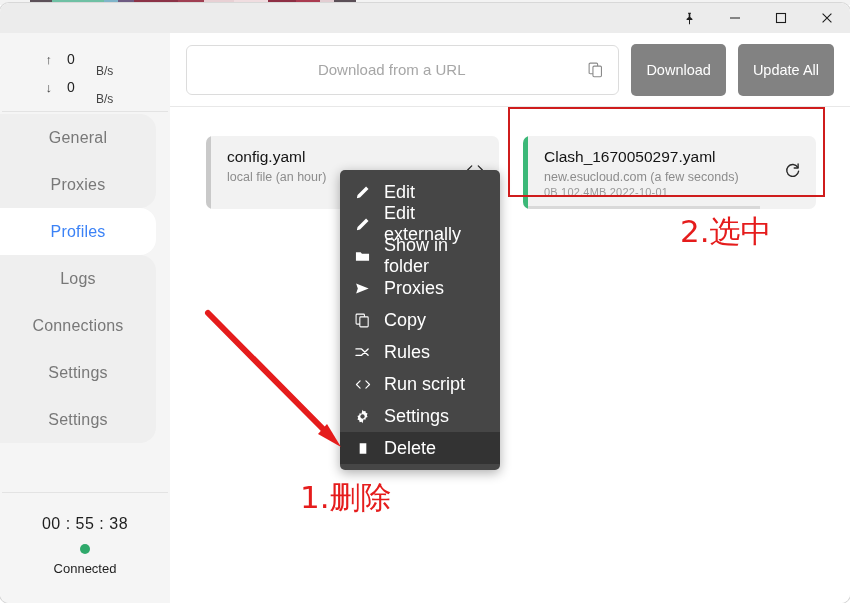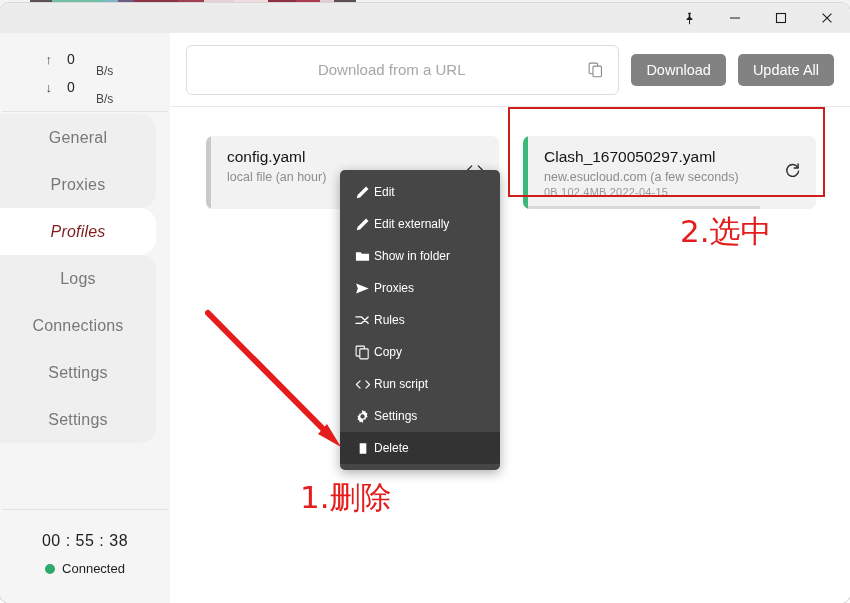--- a/index.html
+++ b/index.html
@@ -35,41 +35,41 @@
   .speed-row { display: flex; align-items: center; height: 28px; color: #3a3a3a; font-size: 13px; }
   .speed-arrow { width: 52px; text-align: right; font-size: 13px; color: #444; }
   .speed-val { width: 38px; text-align: center; font-size: 14px; color: #222; }
   .speed-unit { width: 40px; text-align: left; font-size: 12px; color: #444; padding-left: 6px; margin-top: 24px; }
   .hr { height: 1px; background: #e3e3e3; margin: 0 2px; }
 
   #nav { padding-top: 2px; }
   .nav-group { background: #efefef; border-radius: 0 16px 16px 0; margin-right: 14px; }
   .nav-item { height: 47px; display: flex; align-items: center; justify-content: center;
     font-size: 16px; color: #787878; letter-spacing: .2px; cursor: default; }
-  .nav-item.active { background: #ffffff; color: #7f1d1d; font-weight: 400;
-    border-radius: 0 16px 16px 0; margin-right: 14px; font-style: italic; }
+  .nav-item.active { background: #ffffff; color: #3b82f6; font-weight: 400;
+    border-radius: 0 16px 16px 0; margin-right: 14px; }
 
   #status-block { position: absolute; left: 0; bottom: 0; width: 170px; padding-bottom: 27px; }
   #status-sep { height: 1px; background: #e3e3e3; margin: 0 2px 22px 2px; }
   #timer { text-align: center; font-size: 16px; color: #1e1e1e; letter-spacing: .5px; }
   #conn { display: flex; align-items: center; justify-content: center; gap: 7px;
-    margin-top: 11px; font-size: 13px; color: #1e1e1e; }
+    margin-top: 11px; font-size: 13px; color: #1e1e1e; flex-direction: column; }
   #conn .dot { width: 10px; height: 10px; border-radius: 50%; background: #2fa96b; display: block; }
 
   
   #main { position: absolute; left: 170px; top: 30px; width: 680px; height: 570px; background: #fff; }
   #toolbar { position: absolute; left: 0; top: 0; width: 680px; height: 73px;
     display: flex; align-items: center; padding: 0 16px; gap: 12px; }
   #url-field { position: relative; flex: 1; height: 50px; border: 1px solid #dcdcdc;
     border-radius: 6px; background: #fff; display: flex; align-items: center; padding: 0 12px; }
   #url-input { border: 0; outline: 0; flex: 1; font-size: 15px; color: #2a2a2a;
     font-family: "Liberation Sans", sans-serif; background: transparent; text-align: center; }
   #url-input::placeholder { color: #a6a6a6; }
   #paste-icon { width: 22px; height: 22px; display: flex; align-items: center; justify-content: center; }
-  .tb-btn { height: 32px; background: #828282; color: #ffffff; border: 0; border-radius: 5px;
+  .tb-btn { height: 52px; background: #828282; color: #ffffff; border: 0; border-radius: 5px;
     font-size: 14.5px; padding: 0 15px; font-family: "Liberation Sans", sans-serif; cursor: default;
     white-space: nowrap; }
   #toolbar-sep { position: absolute; left: 0; top: 73px; width: 680px; height: 1px; background: #e8e8e8; }
 
   
   #cards { position: absolute; left: 0; top: 74px; width: 680px; height: 496px;
     padding: 29px 16px 0 36px; display: flex; gap: 24px; align-items: flex-start; }
   .card { position: relative; width: 293px; height: 73px; background: #f2f2f2;
     border-radius: 7px; overflow: hidden; display: flex; cursor: default; }
   .card .bar { width: 5px; flex: 0 0 5px; background: #c9c9c9; }
@@ -80,22 +80,22 @@
   .card .meta { font-size: 11px; color: #9a9a9a; margin-top: 2px; letter-spacing: .2px; }
   .card .act { position: absolute; right: 14px; top: 24px; width: 20px; height: 20px;
     display: flex; align-items: center; justify-content: center; color: #2a2a2a; }
   .card .progress { position: absolute; left: 5px; bottom: 0; height: 3px; width: 232px;
     background: #d9d9d9; }
 
   
   #ctxmenu { position: absolute; left: 340px; top: 167px; width: 160px;
     background: #464646; border-radius: 5px; padding: 6px 0; z-index: 40;
     box-shadow: 0 3px 12px rgba(0,0,0,.32); }
-  .mi { height: 32px; display: flex; align-items: center; gap: 3px; padding: 0 14px;
-    color: #ffffff; font-size: 12px; cursor: default; }
+  .mi { height: 32px; display: flex; align-items: center; gap: 13px; padding: 0 14px;
+    color: #ffffff; font-size: 18px; cursor: default; }
   .mi.highlight { background: #333333; }
   .mi .mi-icon { width: 17px; height: 17px; display: flex; align-items: center;
     justify-content: center; flex: 0 0 17px; }
   .mi .mi-icon svg { display: block; fill: #fff; }
 
   
   #ann-layer { position: absolute; left: 0; top: 0; width: 850px; height: 603px;
     pointer-events: none; z-index: 60; }
   .ann-text { position: absolute; color: #e51c1c; font-size: 31px;
     font-family: "DejaVu Sans", sans-serif; white-space: nowrap; }
@@ -217,21 +217,21 @@
               </svg>
             </div>
           </div>
         </div>
 
         <div class="card selected">
           <div class="bar"></div>
           <div class="body">
             <div class="title">Clash_1670050297.yaml</div>
             <div class="sub">new.esucloud.com (a few seconds)</div>
-            <div class="meta">0B   102.4MB   2022-04-15</div>
+            <div class="meta">0B   102.4MB   2022-10-01</div>
             <div class="act">
               <svg width="17" height="17" viewBox="0 0 20 20">
                 <path d="M16.2 6.2a7 7 0 1 0 1 4.6" fill="none" stroke="#2a2a2a" stroke-width="1.6" stroke-linecap="round"></path>
                 <path d="M16.6 2.4 L16.6 7 L12 7" fill="none" stroke="#2a2a2a" stroke-width="1.6" stroke-linecap="round" stroke-linejoin="round"></path>
               </svg>
             </div>
           </div>
           <div class="progress"></div>
         </div>
 
@@ -271,35 +271,35 @@
         <span class="mi-icon">
           <svg width="15" height="15" viewBox="0 0 16 16">
               <path d="M1.2 2.6 14.6 8 1.2 13.4 3 8z"></path>
             </svg>
         </span>
         <span>Proxies</span>
       </div>
 
       <div class="mi">
         <span class="mi-icon">
-          <svg width="15" height="15" viewBox="0 0 16 16">
-            <path d="M1 4.2h6 M1 11h6 M7 4.2 L14 11 M7 11 L14 4.2" fill="none" stroke="#fff" stroke-width="1.4" stroke-linecap="round"></path>
-          </svg>
-        </span>
-        <span>Rules</span>
-      </div>
-
-      <div class="mi">
-        <span class="mi-icon">
           <svg width="15" height="15" viewBox="0 0 18 18">
             <rect x="1.3" y="1.3" width="10" height="12" rx="1" fill="none" stroke="#fff" stroke-width="1.3"></rect>
             <rect x="5.8" y="4.6" width="10" height="12" rx="1" fill="#464646" stroke="#fff" stroke-width="1.3"></rect>
           </svg>
         </span>
         <span>Copy</span>
+      </div>
+
+      <div class="mi">
+        <span class="mi-icon">
+          <svg width="15" height="15" viewBox="0 0 16 16">
+            <path d="M1 4.2h6 M1 11h6 M7 4.2 L14 11 M7 11 L14 4.2" fill="none" stroke="#fff" stroke-width="1.4" stroke-linecap="round"></path>
+          </svg>
+        </span>
+        <span>Rules</span>
       </div>
 
       <div class="mi">
         <span class="mi-icon">
           <svg width="16" height="13" viewBox="0 0 22 16">
             <path d="M7 3 L2 8 L7 13 M15 3 L20 8 L15 13" fill="none" stroke="#fff" stroke-width="1.6" stroke-linecap="round" stroke-linejoin="round"></path>
           </svg>
         </span>
         <span>Run script</span>
       </div>

